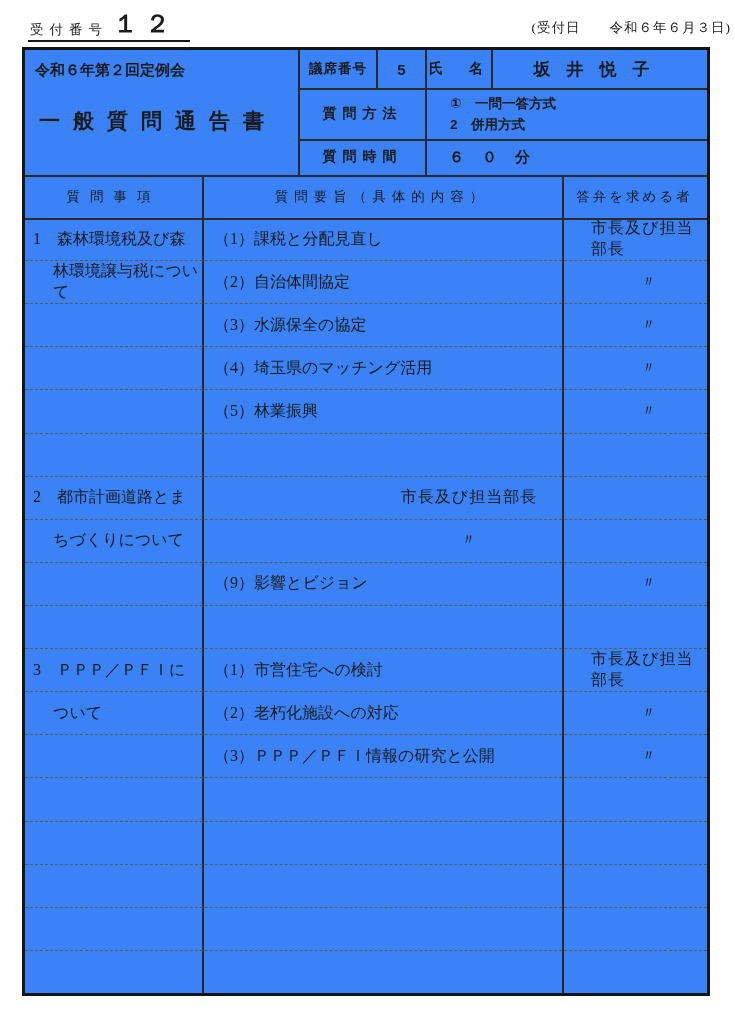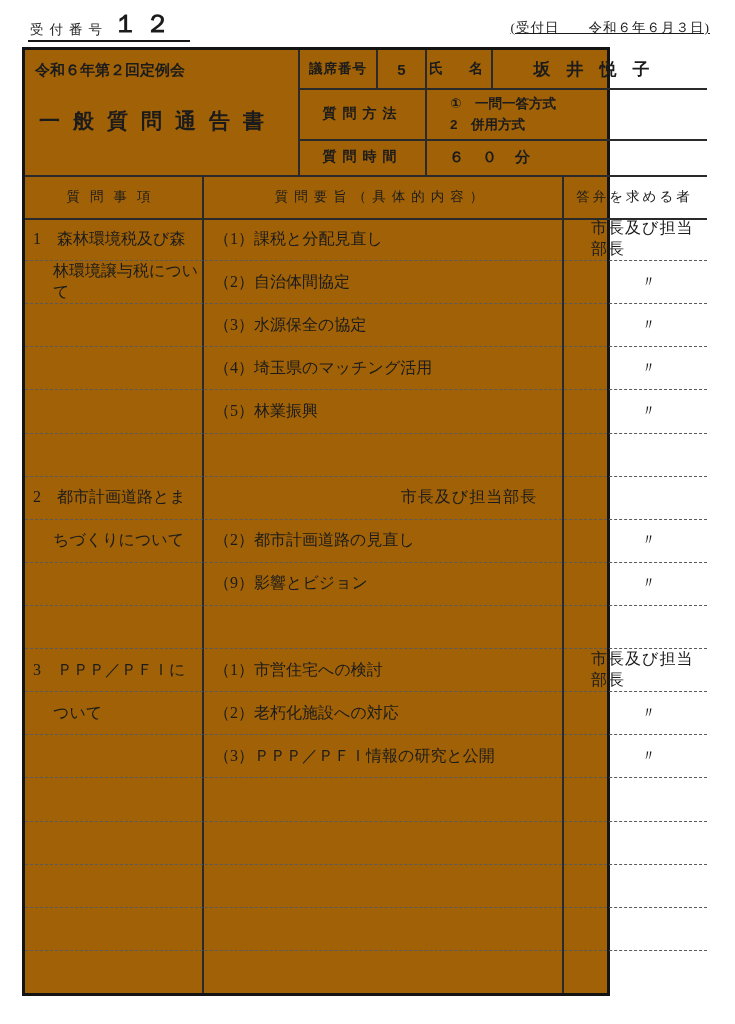--- a/index.html
+++ b/index.html
@@ -5,25 +5,25 @@
   html,body{margin:0;padding:0;background:#fff;}
   .page{position:relative;width:735px;height:1024px;background:#ffffff;
         font-family:"Liberation Serif","DejaVu Serif",serif;color:#1b1b1b;overflow:hidden;}
   .sans{font-family:"Liberation Sans","DejaVu Sans",sans-serif;}
   .abs{position:absolute;}
 
   
   .receipt-label{left:30px;top:21px;font-size:13.5px;letter-spacing:6px;}
   .receipt-no{left:113px;top:7px;font-size:25px;font-weight:bold;letter-spacing:7px;}
   .receipt-underline{left:28px;top:40px;width:162px;border-bottom:2.5px solid #161616;height:0;}
-  .receipt-date{right:25px;top:19px;font-size:13.5px;letter-spacing:1px;text-decoration:underline;}
+  .receipt-date{right:4px;top:19px;font-size:13.5px;letter-spacing:1px;}
 
   
-  .sheet{left:22px;top:47px;width:588px;height:949px;border:3px solid #141414;
-         box-sizing:border-box;background:#a16207;}
+  .sheet{left:22px;top:47px;width:688px;height:949px;border:3px solid #141414;
+         box-sizing:border-box;background:#3b82f6;}
   .vl{position:absolute;width:2px;background:#2a2a2a;}
   .hl{position:absolute;height:2px;background:#2a2a2a;}
 
   .cell{position:absolute;display:flex;align-items:center;box-sizing:border-box;}
   .center{justify-content:center;}
 
   .session{left:10px;top:4px;width:262px;height:32px;font-size:15px;font-weight:bold;}
   .title{left:14px;top:52px;width:262px;height:38px;font-size:21px;font-weight:bold;letter-spacing:13px;white-space:nowrap;}
   .seat-label{left:274px;top:0;width:78px;height:38px;font-size:13.5px;font-weight:bold;letter-spacing:1px;}
   .seat-no{left:352px;top:0;width:49px;height:38px;font-size:15px;font-weight:bold;}
@@ -121,21 +121,20 @@
           <div class="c1"></div>
           <div class="c2"></div>
           <div class="c3"></div>
         </div>
         <div class="brow">
           <div class="c1">2　都市計画道路とま</div>
           <div class="c3">市長及び担当部長</div>
         </div>
         <div class="brow">
           <div class="c1 ind">ちづくりについて</div>
-          <div class="c2">（2）都市計画道路の見直し</div>
           <div class="c3">〃</div>
         </div>
         <div class="brow">
           <div class="c1"></div>
           <div class="c2">（9）影響とビジョン</div>
           <div class="c3">〃</div>
         </div>
         <div class="brow">
           <div class="c1"></div>
           <div class="c2"></div>

